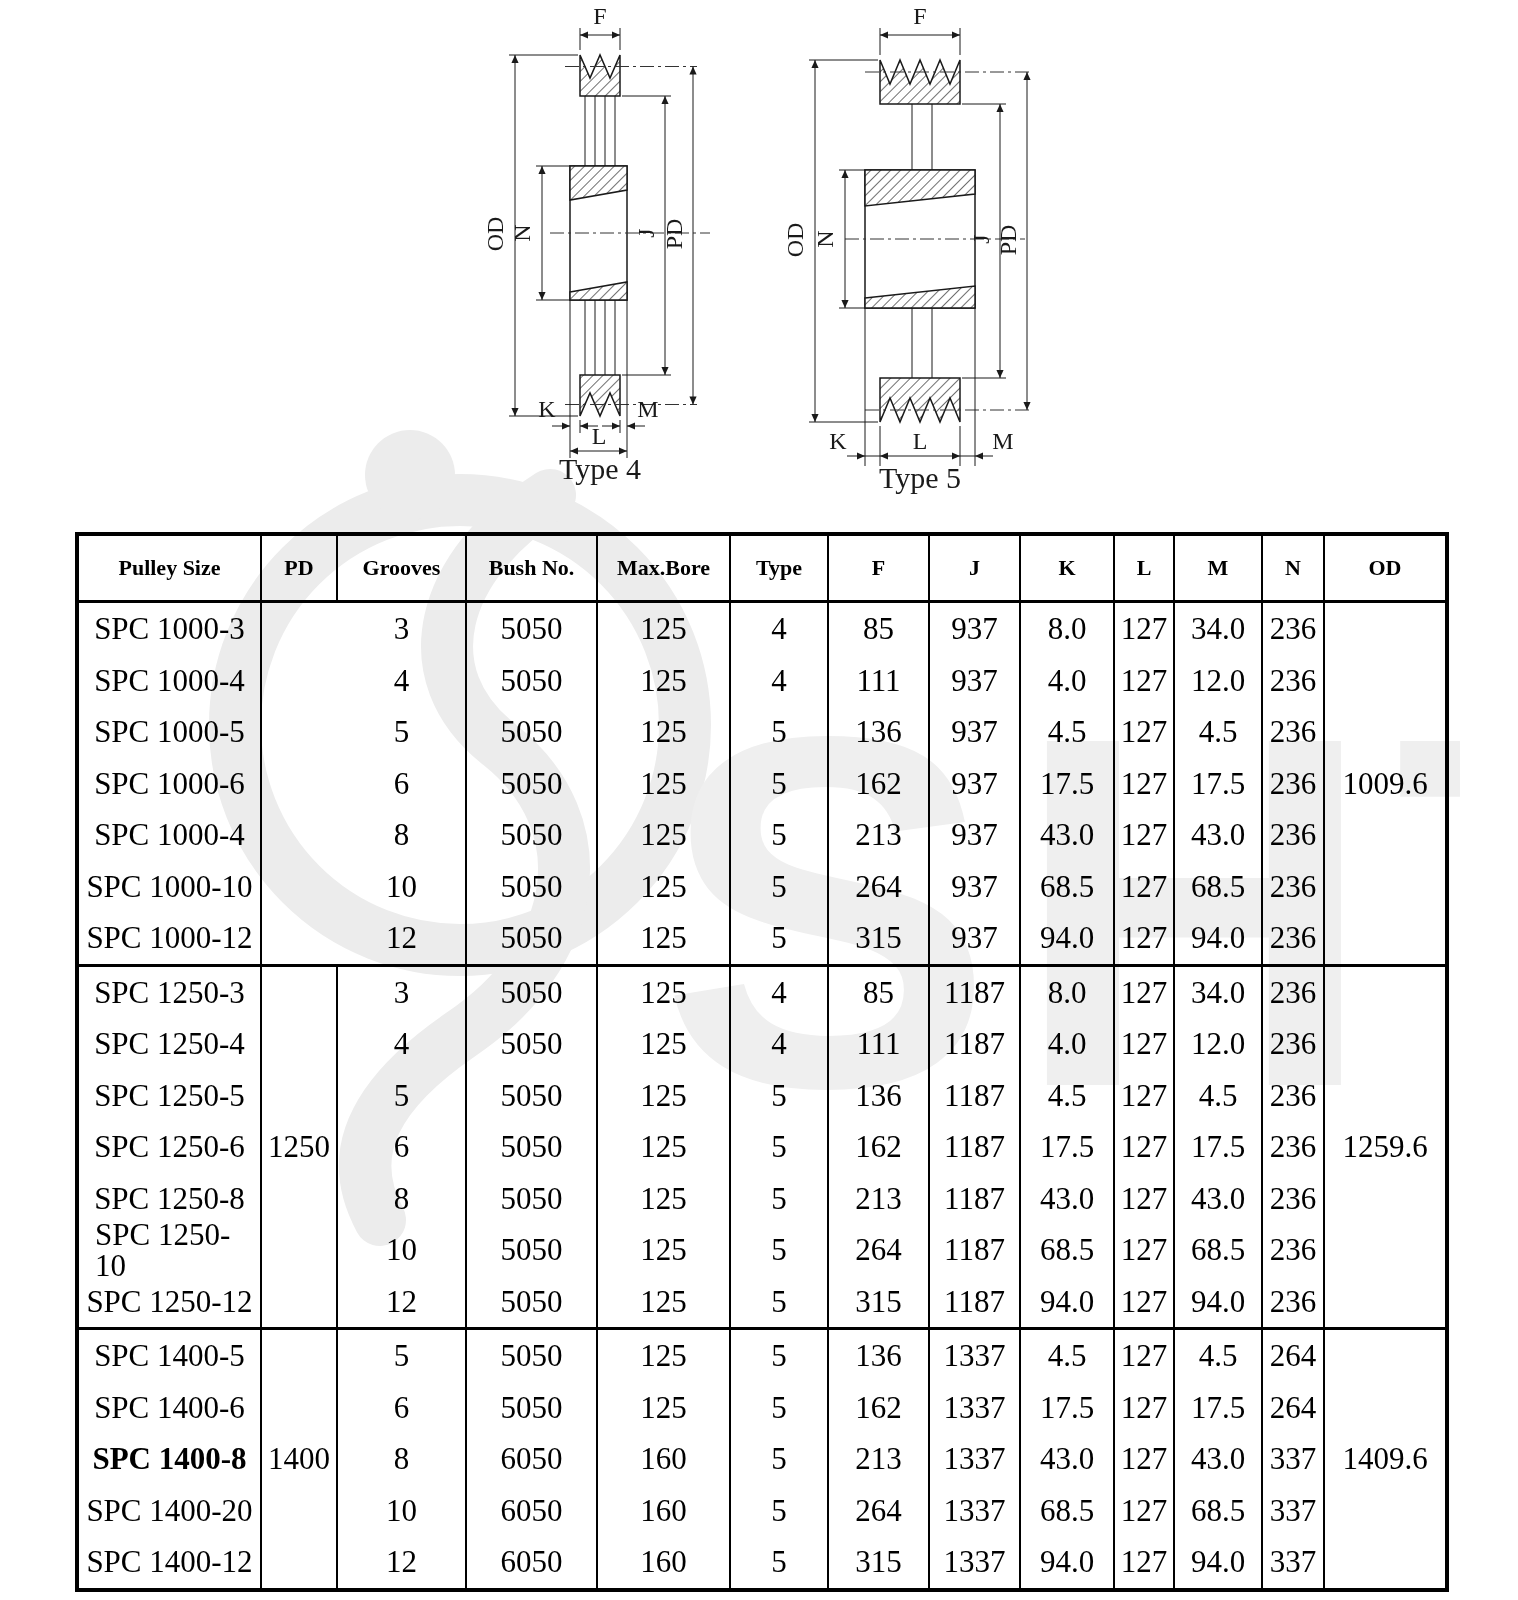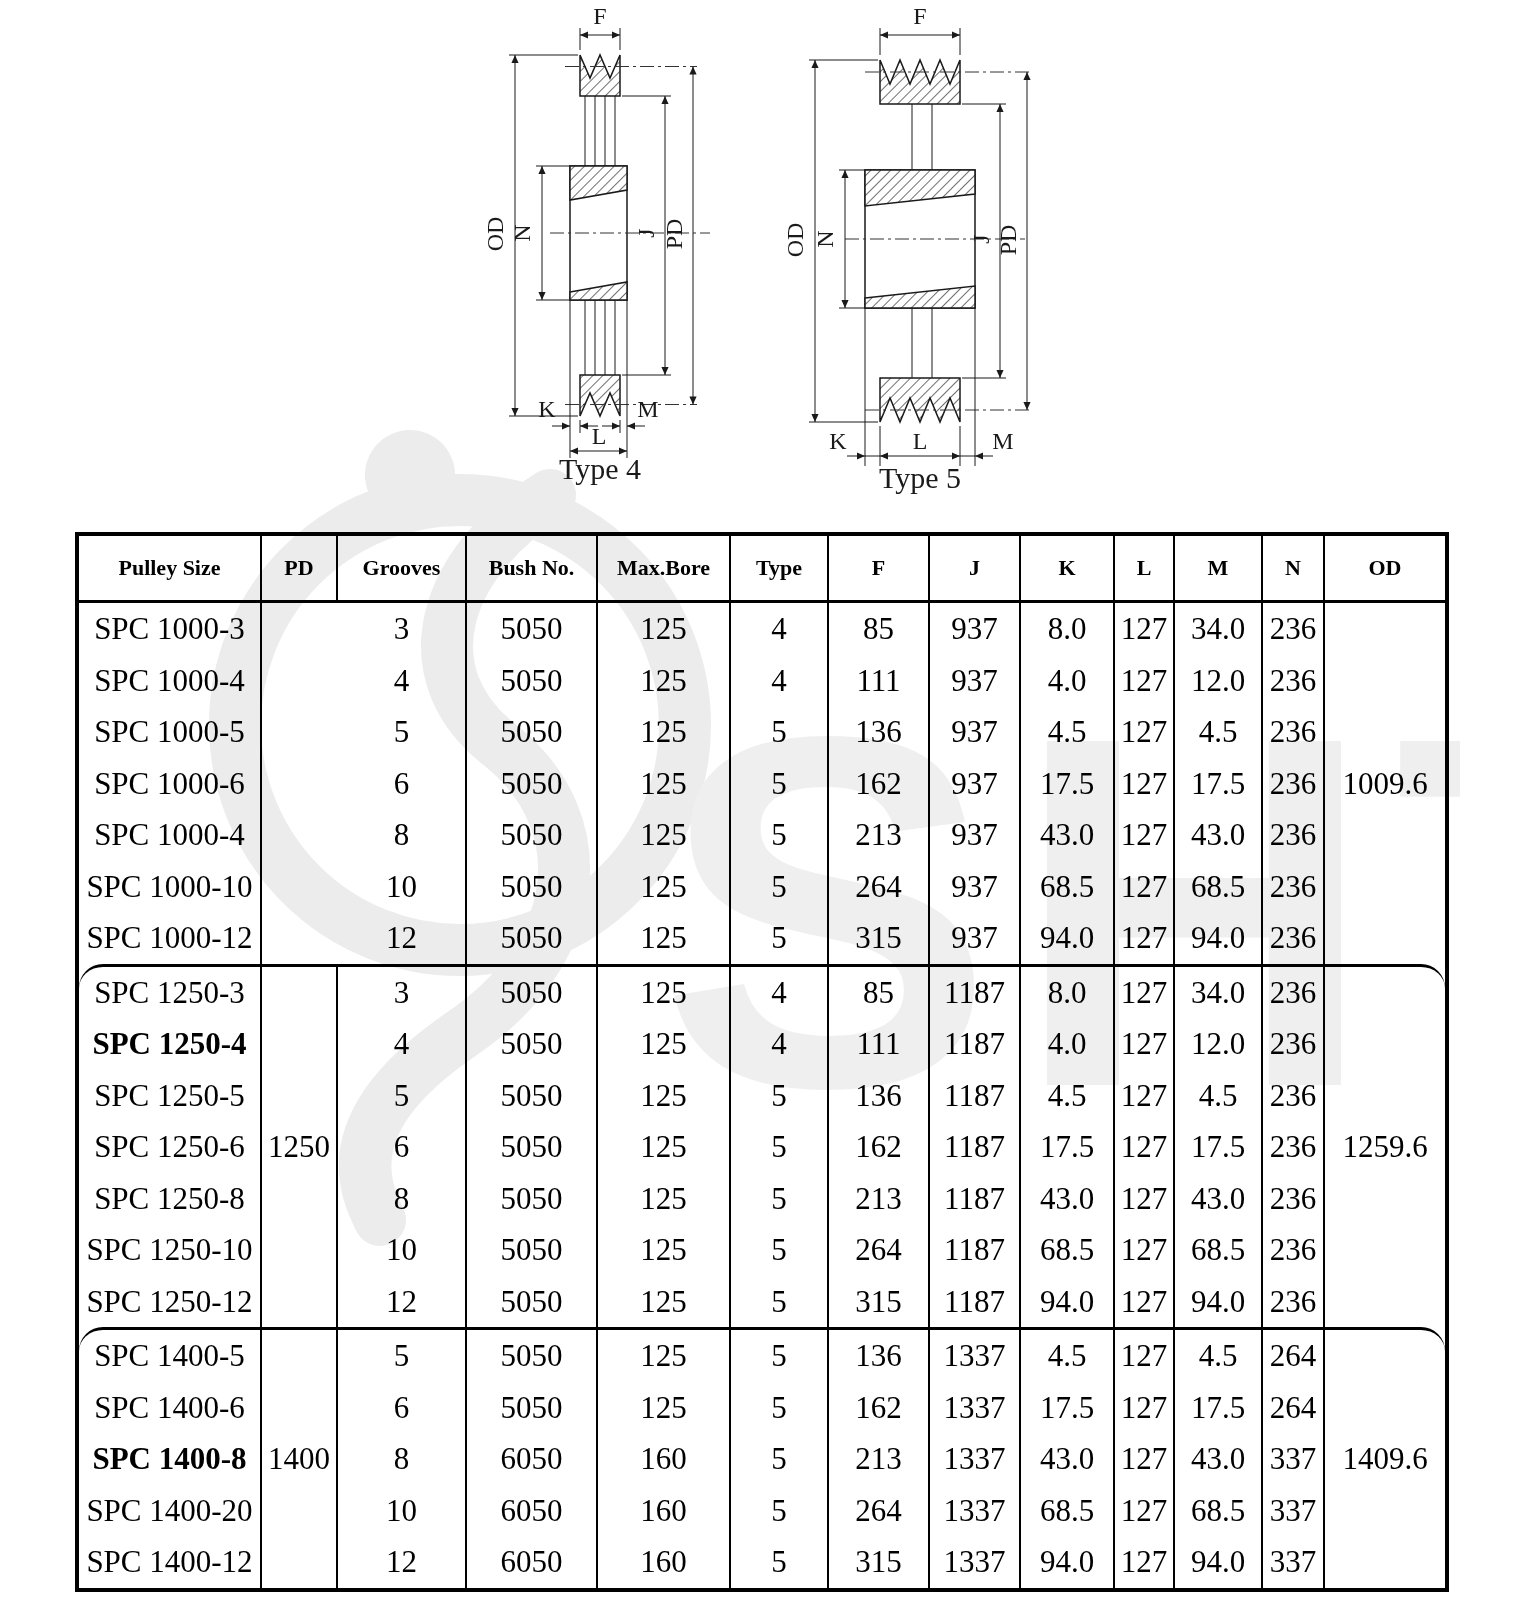--- a/index.html
+++ b/index.html
@@ -18,21 +18,21 @@
   svg.drawing .cline{stroke:#333;stroke-width:1;fill:none;stroke-dasharray:14 4 3 4;}
   svg.drawing text{font-family:"Liberation Serif",serif;font-size:24px;fill:#1a1a1a;}
   svg.drawing text.caption{font-size:30px;}
   
   .spec-table{position:absolute;left:75px;top:532px;width:1374px;border:4px solid #000;
               z-index:2;background:transparent;box-sizing:border-box;}
   .thead{display:grid;grid-template-columns:var(--cols);height:64px;border-bottom:3px solid #000;}
   .th{display:flex;align-items:center;justify-content:center;font-weight:bold;font-size:22px;
       border-right:2px solid #000;}
   .th.c13{border-right:none;}
-  .tgroup{display:grid;grid-template-columns:var(--cols);border-top:3px solid #000;border-radius:24px;}
+  .tgroup{display:grid;grid-template-columns:var(--cols);border-top:3px solid #000;}
   .tbody .tgroup:first-child{border-top:none;}
   .td{display:flex;align-items:center;justify-content:center;font-size:31px;
       border-right:2px solid #000;line-height:1;}
   .td.c13{border-right:none;}
 </style>
 </head>
 <body>
 
 <div class="page">
 
@@ -307,21 +307,21 @@
           <div class="td c3" style="grid-area: 1 / 3;">3</div>
           <div class="td c4" style="grid-area: 1 / 4;">5050</div>
           <div class="td c5" style="grid-area: 1 / 5;">125</div>
           <div class="td c6" style="grid-area: 1 / 6;">4</div>
           <div class="td c7" style="grid-area: 1 / 7;">85</div>
           <div class="td c8" style="grid-area: 1 / 8;">1187</div>
           <div class="td c9" style="grid-area: 1 / 9;">8.0</div>
           <div class="td c10" style="grid-area: 1 / 10;">127</div>
           <div class="td c11" style="grid-area: 1 / 11;">34.0</div>
           <div class="td c12" style="grid-area: 1 / 12;">236</div>
-          <div class="td c1" style="grid-area: 2 / 1; font-weight: bold;">SPC 1250-4</div>
+          <div class="td c1" style="grid-area: 2 / 1;">SPC 1250-4</div>
           <div class="td c3" style="grid-area: 2 / 3;">4</div>
           <div class="td c4" style="grid-area: 2 / 4;">5050</div>
           <div class="td c5" style="grid-area: 2 / 5;">125</div>
           <div class="td c6" style="grid-area: 2 / 6;">4</div>
           <div class="td c7" style="grid-area: 2 / 7;">111</div>
           <div class="td c8" style="grid-area: 2 / 8;">1187</div>
           <div class="td c9" style="grid-area: 2 / 9;">4.0</div>
           <div class="td c10" style="grid-area: 2 / 10;">127</div>
           <div class="td c11" style="grid-area: 2 / 11;">12.0</div>
           <div class="td c12" style="grid-area: 2 / 12;">236</div>
@@ -351,21 +351,21 @@
           <div class="td c3" style="grid-area: 5 / 3;">8</div>
           <div class="td c4" style="grid-area: 5 / 4;">5050</div>
           <div class="td c5" style="grid-area: 5 / 5;">125</div>
           <div class="td c6" style="grid-area: 5 / 6;">5</div>
           <div class="td c7" style="grid-area: 5 / 7;">213</div>
           <div class="td c8" style="grid-area: 5 / 8;">1187</div>
           <div class="td c9" style="grid-area: 5 / 9;">43.0</div>
           <div class="td c10" style="grid-area: 5 / 10;">127</div>
           <div class="td c11" style="grid-area: 5 / 11;">43.0</div>
           <div class="td c12" style="grid-area: 5 / 12;">236</div>
-          <div class="td c1" style="grid-area: 6 / 1;">SPC 1250-10</div>
+          <div class="td c1" style="grid-area: 6 / 1; margin-left: 16px;">SPC 1250-10</div>
           <div class="td c3" style="grid-area: 6 / 3;">10</div>
           <div class="td c4" style="grid-area: 6 / 4;">5050</div>
           <div class="td c5" style="grid-area: 6 / 5;">125</div>
           <div class="td c6" style="grid-area: 6 / 6;">5</div>
           <div class="td c7" style="grid-area: 6 / 7;">264</div>
           <div class="td c8" style="grid-area: 6 / 8;">1187</div>
           <div class="td c9" style="grid-area: 6 / 9;">68.5</div>
           <div class="td c10" style="grid-area: 6 / 10;">127</div>
           <div class="td c11" style="grid-area: 6 / 11;">68.5</div>
           <div class="td c12" style="grid-area: 6 / 12;">236</div>

